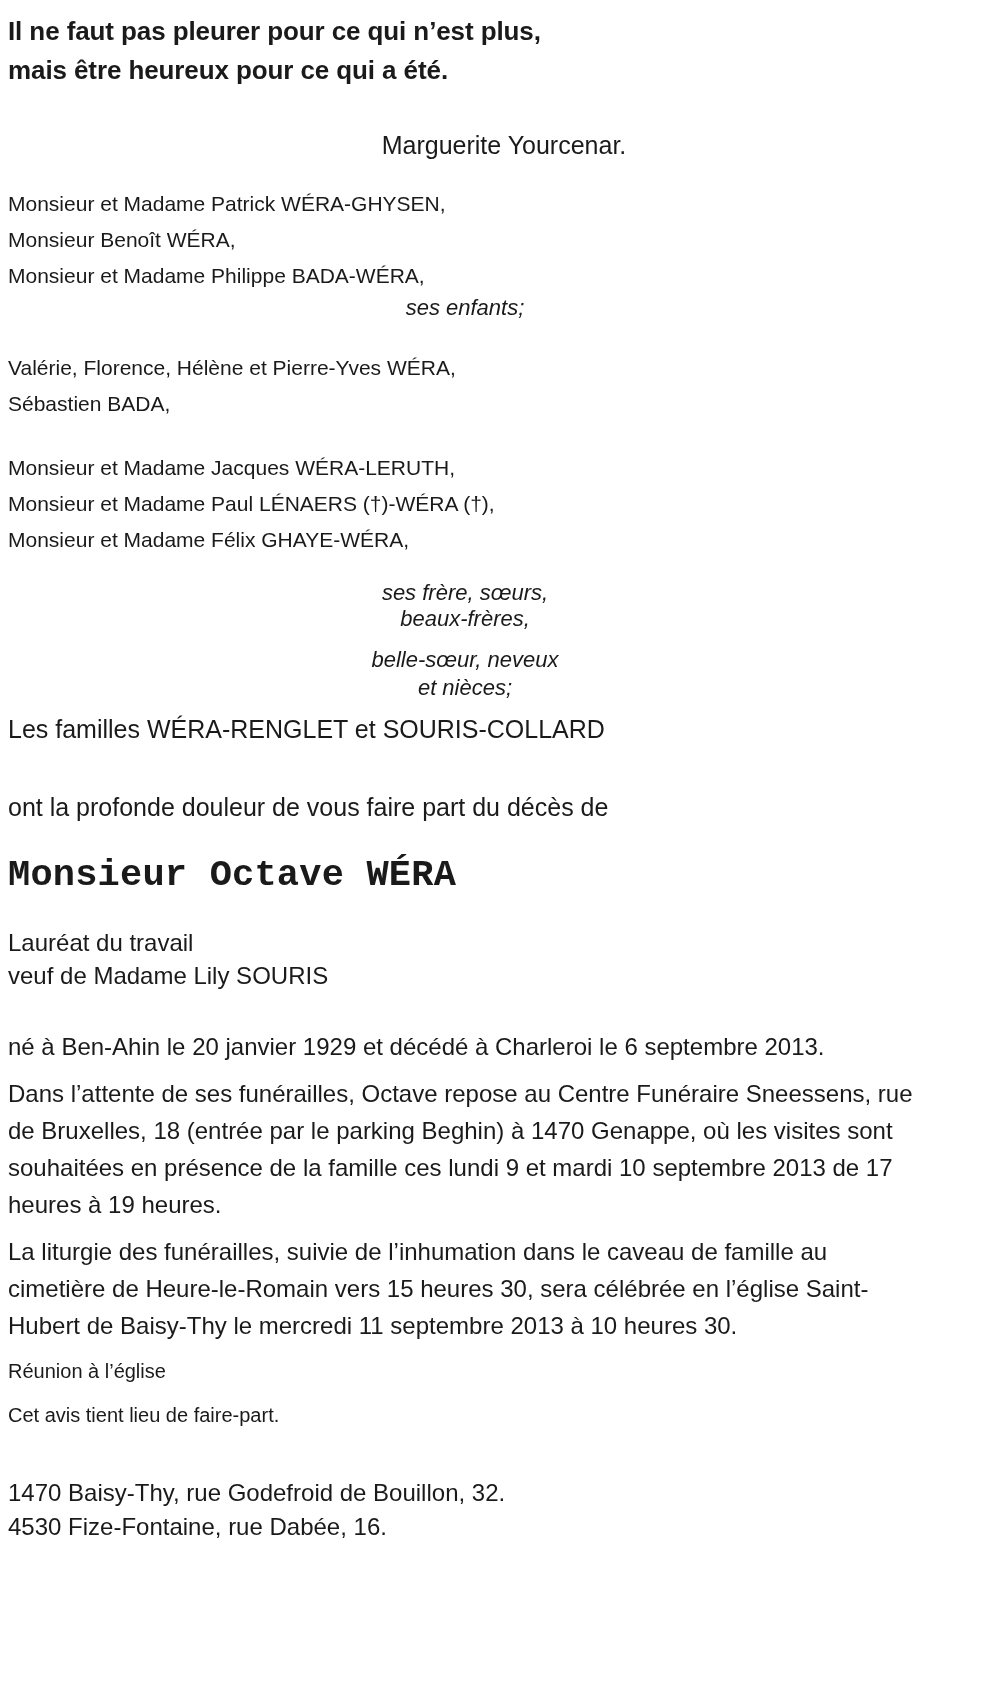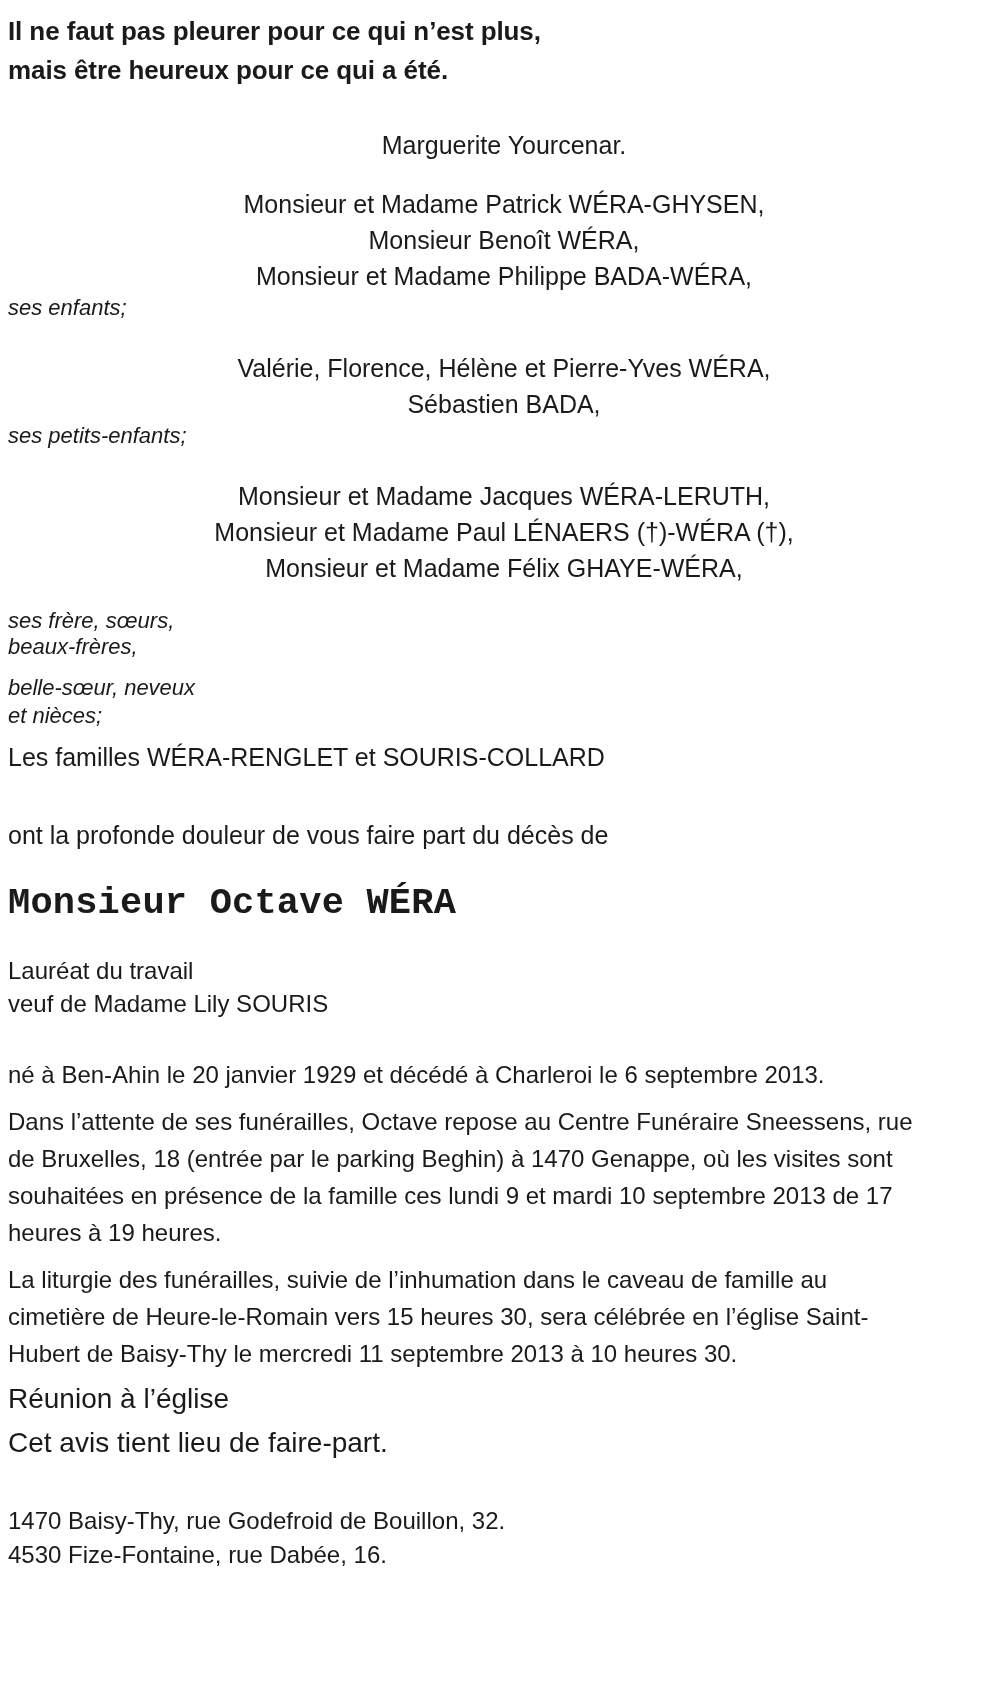--- a/index.html
+++ b/index.html
@@ -34,33 +34,32 @@
   .quote div { white-space: pre; }
 
   .attrib {
     font-size: 25px;
     line-height: 34px;
     padding-top: 38px;
     text-align: center;
   }
 
   .group {
-    font-size: 25px;
+    font-size: 21px;
     line-height: 36px;
     padding-top: 14px;
-    text-align: center;
   }
   .group .line { white-space: pre; }
 
   
   .role {
     font-style: italic;
     font-size: 22px;
     line-height: 28px;
-    text-align: left;
+    text-align: center;
     padding-right: 78px;
   }
   .role .rl { display: block; white-space: pre; }
 
   .role.tight .rl { line-height: 26px; }
 
   .families {
     font-size: 25px;
     line-height: 34px;
   }
@@ -84,21 +83,21 @@
   }
   .subinfo div { white-space: pre; }
 
   .para {
     font-size: 24px;
     line-height: 37px;
     max-width: 920px;
   }
 
   .single {
-    font-size: 28px;
+    font-size: 20px;
     line-height: 34px;
   }
 
   .addresses {
     font-size: 24px;
     line-height: 34px;
   }
   .addresses div { white-space: pre; }
   .sp-10 { height: 10px; }
   .sp-14 { height: 14px; }
@@ -131,23 +130,20 @@
     <span class="rl">ses enfants;</span>
   </div>
 
   <div class="sp-14"></div>
 
   <div class="group">
     <div class="line">Valérie, Florence, Hélène et Pierre-Yves WÉRA,</div>
     <div class="line">Sébastien BADA,</div>
   </div>
 
-  <div class="role">
-    <span class="rl">ses petits-enfants;</span>
-  </div>
 
   <div class="sp-14"></div>
 
   <div class="group">
     <div class="line">Monsieur et Madame Jacques WÉRA-LERUTH,</div>
     <div class="line">Monsieur et Madame Paul LÉNAERS (†)-WÉRA (†),</div>
     <div class="line">Monsieur et Madame Félix GHAYE-WÉRA,</div>
   </div>
 
   <div class="sp-22"></div>

